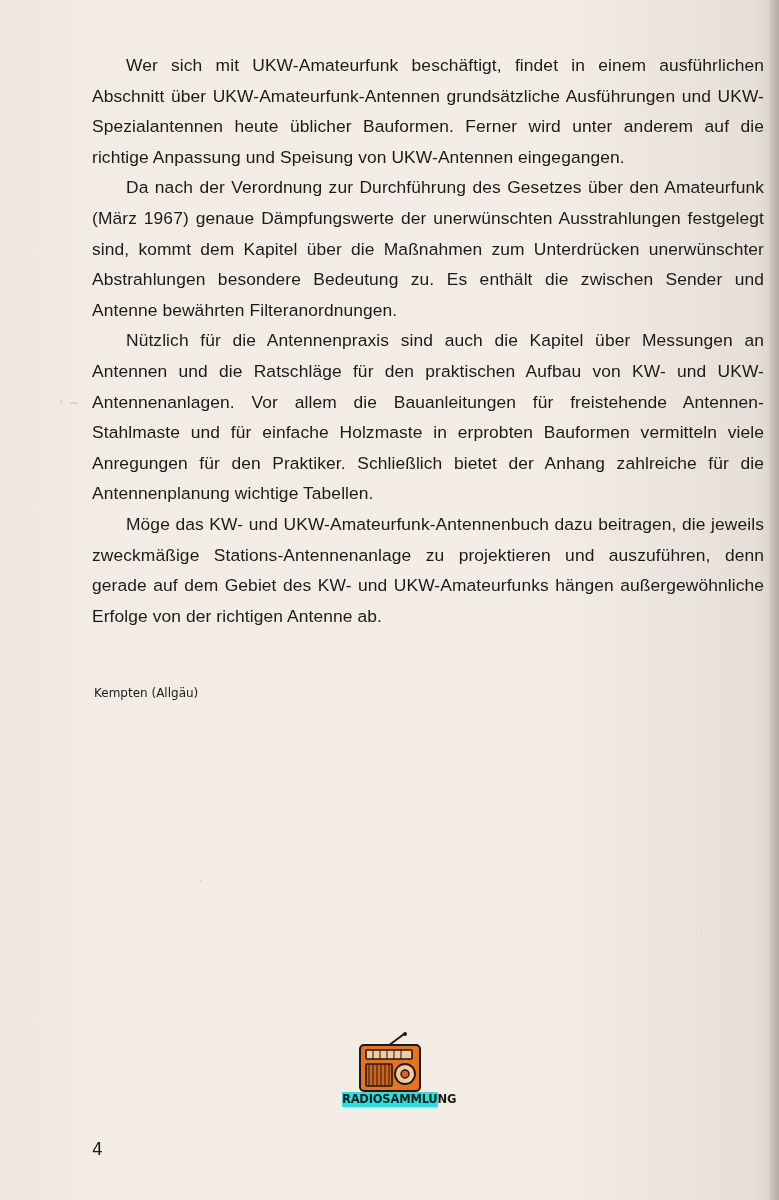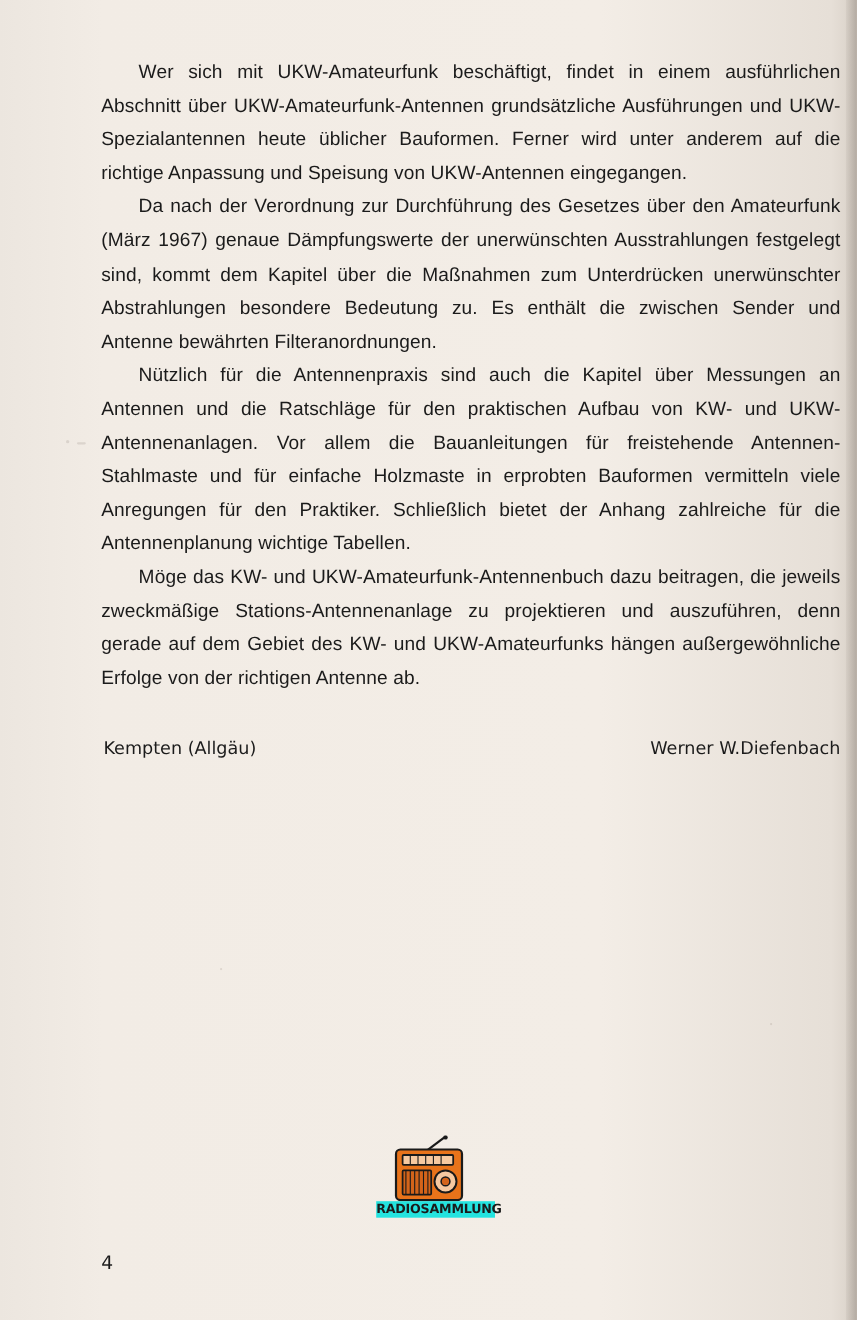--- a/index.html
+++ b/index.html
@@ -47,25 +47,25 @@
     text-align: justify;
     text-justify: inter-word;
     text-indent: 34px;
     font-family: Liberation Sans, sans-serif;
     letter-spacing: 0.1px;
   }
   p.para + p.para {
     margin-top: 0;
   }
   .signature-row {
-    margin-top: 34px;
+    margin-top: 47px;
     display: flex;
     justify-content: space-between;
     align-items: baseline;
-    font-size: 16px;
+    font-size: 12px;
     color: #1b1b1b;
     line-height: 30.6px;
     text-align: right;
   }
   .signature-row .left {
     padding-left: 2px;
   }
   .signature-row .right {
     padding-right: 0px;
   }
@@ -84,21 +84,21 @@
     top: 1032px;
     width: 96px;
     height: 80px;
     text-align: center;
   }
   #logo svg { display: block; }
   .logo-label {
     position: absolute;
     left: 0;
     top: 60px;
-    width: 108px;
+    width: 96px;
     text-align: center;
     font-family: "DejaVu Sans", sans-serif;
     font-weight: bold;
     font-size: 11.5px;
     letter-spacing: -0.2px;
     color: #1a1a1a;
     background: #24e3df;
     padding: 1px 0 1px 0;
     line-height: 13px;
   }
@@ -121,21 +121,20 @@
   <div class="speckle" style="left:200px;top:880px;width:2px;height:2px;"></div>
 
   <div id="textblock">
     <p class="para">Wer sich mit UKW-Amateurfunk beschäftigt, findet in einem ausführlichen Abschnitt über UKW-Amateurfunk-Antennen grundsätzliche Ausführungen und UKW-Spezialantennen heute üblicher Bauformen. Ferner wird unter anderem auf die richtige Anpassung und Speisung von UKW-Antennen eingegangen.</p>
     <p class="para">Da nach der Verordnung zur Durchführung des Gesetzes über den Amateurfunk (März 1967) genaue Dämpfungswerte der unerwünschten Ausstrahlungen festgelegt sind, kommt dem Kapitel über die Maßnahmen zum Unterdrücken unerwünschter Abstrahlungen besondere Bedeutung zu. Es enthält die zwischen Sender und Antenne bewährten Filteranordnungen.</p>
     <p class="para">Nützlich für die Antennenpraxis sind auch die Kapitel über Messungen an Antennen und die Ratschläge für den praktischen Aufbau von KW- und UKW-Antennenanlagen. Vor allem die Bauanleitungen für freistehende Antennen-Stahlmaste und für einfache Holzmaste in erprobten Bauformen vermitteln viele Anregungen für den Praktiker. Schließlich bietet der Anhang zahlreiche für die Antennenplanung wichtige Tabellen.</p>
     <p class="para">Möge das KW- und UKW-Amateurfunk-Antennenbuch dazu beitragen, die jeweils zweckmäßige Stations-Antennenanlage zu projektieren und auszuführen, denn gerade auf dem Gebiet des KW- und UKW-Amateurfunks hängen außergewöhnliche Erfolge von der richtigen Antenne ab.</p>
 
     <div class="signature-row">
       <span class="left">Kempten (Allgäu)</span>
-      <span class="right">Werner W.Diefenbach</span>
     </div>
   </div>
 
   <div id="logo">
     <svg width="96" height="62" viewBox="0 0 96 62">
 
       <line x1="46" y1="14" x2="62" y2="2" stroke="#1a1a1a" stroke-width="2"></line>
       <circle cx="63" cy="2" r="2" fill="#1a1a1a"></circle>
 
       <rect x="18" y="13" width="60" height="46" rx="4" fill="#e8731a" stroke="#1a1a1a" stroke-width="2"></rect>

